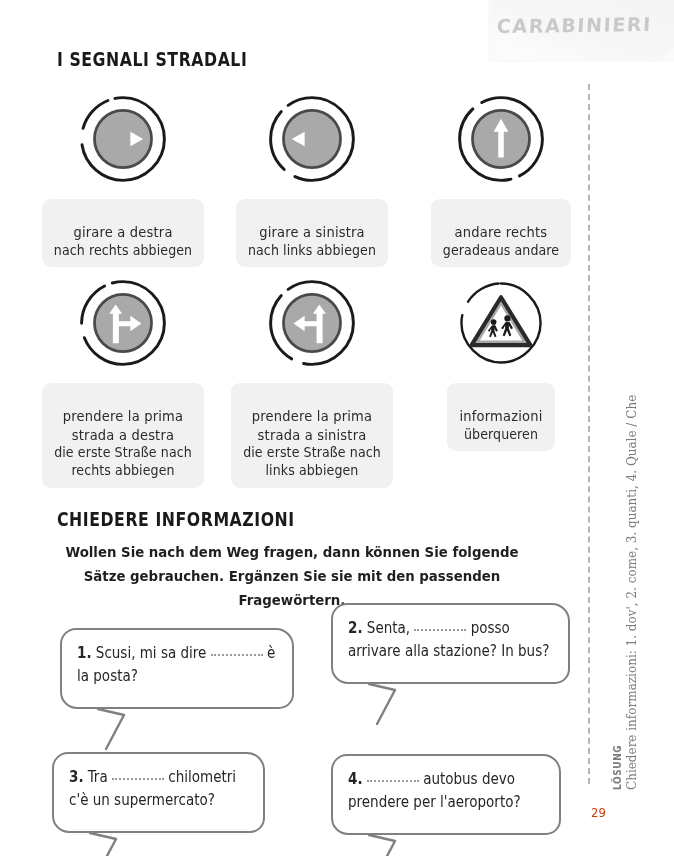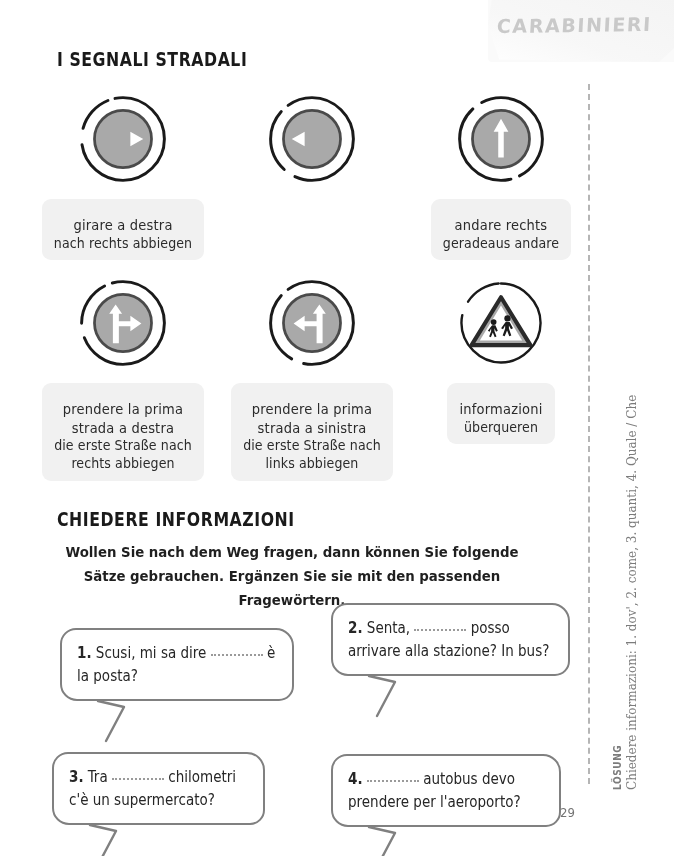--- a/index.html
+++ b/index.html
@@ -106,21 +106,21 @@
   .sign-graphic {
     width: 92px;
     height: 92px;
     margin: 0 auto;
     position: relative;
   }
   .sign-label {
     display: inline-block;
     background: #f1f1f1;
     border-radius: 9px;
-    padding: 17px 12px 8px 12px;
+    padding: 24px 12px 8px 12px;
     margin-top: 14px;
     line-height: 1.28;
   }
   .it {
     display: block;
     font-family: "DejaVu Sans Condensed", "Liberation Sans", sans-serif;
     font-size: 14.5px;
     color: #2b2b2b;
     letter-spacing: .2px;
     white-space: nowrap;
@@ -135,21 +135,21 @@
   }
 
   
   .bubble {
     position: absolute;
   }
   .bubble-body {
     position: relative;
     border: 2.4px solid #808080;
     border-radius: 16px 18px 15px 17px;
-    padding: 12px 14px 12px 15px;
+    padding: 12px 14px 20px 15px;
     background: #ffffff;
     box-sizing: border-box;
   }
   .bubble-text {
     font-family: "DejaVu Sans Condensed", "Liberation Sans", sans-serif;
     font-size: 15px;
     line-height: 1.5;
     color: #262626;
   }
   .bubble-text b { font-weight: 700; }
@@ -164,25 +164,25 @@
     left: 34px;
     top: 100%;
     width: 40px;
     height: 42px;
     overflow: visible;
   }
 
   
   .page-number {
     position: absolute;
-    left: 560px;
+    left: 591px;
     top: 805px;
     font-family: "DejaVu Sans Condensed", "Liberation Sans", sans-serif;
     font-size: 13px;
-    color: #737373;
+    color: #c2410c;
   }
 
   
   .intro {
     position: absolute;
     left: 57px;
     top: 540px;
     width: 470px;
     font-family: "DejaVu Sans Condensed", "Liberation Sans", sans-serif;
     font-weight: 700;
@@ -218,20 +218,24 @@
   </div>
 </div>
 
 <div class="sign-cell" style="left:222px; top:93px;">
   <div class="sign-graphic">
     <svg viewBox="0 0 100 100" width="92" height="92">
       <path d="M50 5 C74 5 95 25 95 50 C95 75 74 95 50 95 C26 95 5 75 5 50 C5 26 25 5 50 5 Z" fill="none" stroke="#1a1a1a" stroke-width="3.2" stroke-linecap="round" stroke-dasharray="160 14 70 10"></path>
       <circle cx="50" cy="50" r="31" fill="#a9a9a9" stroke="#4a4a4a" stroke-width="3"></circle>
       <path d="M67 50 L42 50 L42 42 L28 50 L42 58 L42 50 Z" fill="#ffffff"></path>
     </svg>
+  </div>
+  <div class="sign-label">
+    <span class="it">girare a sinistra</span>
+    <span class="de">nach links abbiegen</span>
   </div>
 </div>
 
 <div class="sign-cell" style="left:411px; top:93px;">
   <div class="sign-graphic">
     <svg viewBox="0 0 100 100" width="92" height="92">
       <path d="M50 5 C74 5 95 25 95 50 C95 75 74 95 50 95 C26 95 5 75 5 50 C5 26 25 5 50 5 Z" fill="none" stroke="#1a1a1a" stroke-width="3.2" stroke-linecap="round" stroke-dasharray="120 10 118 12"></path>
       <circle cx="50" cy="50" r="31" fill="#a9a9a9" stroke="#4a4a4a" stroke-width="3"></circle>
       <path d="M50 28 L58 42 L53 42 L53 70 L47 70 L47 42 L42 42 Z" fill="#ffffff"></path>
     </svg>

